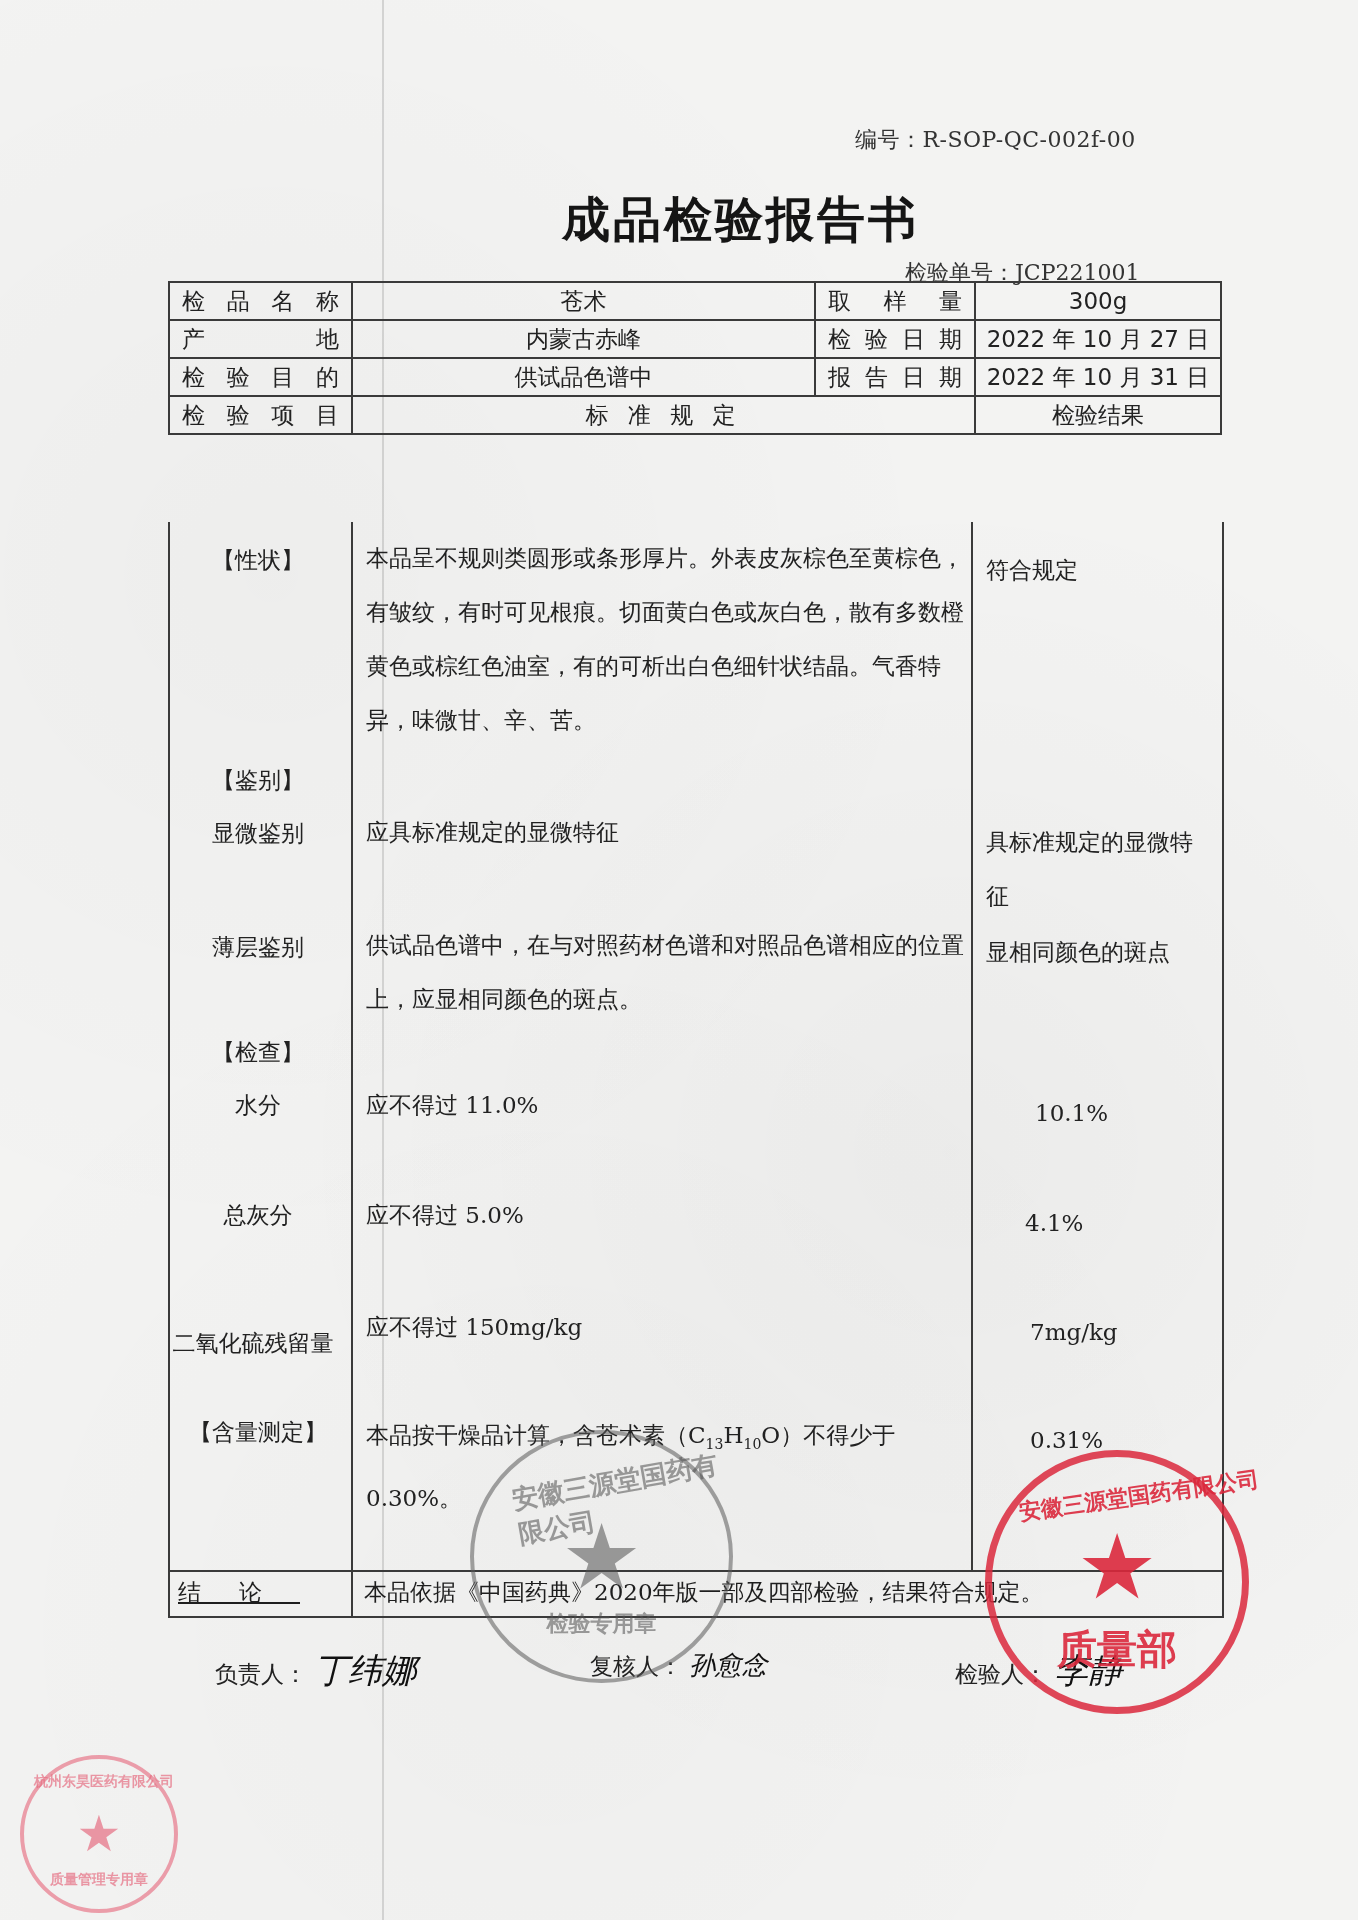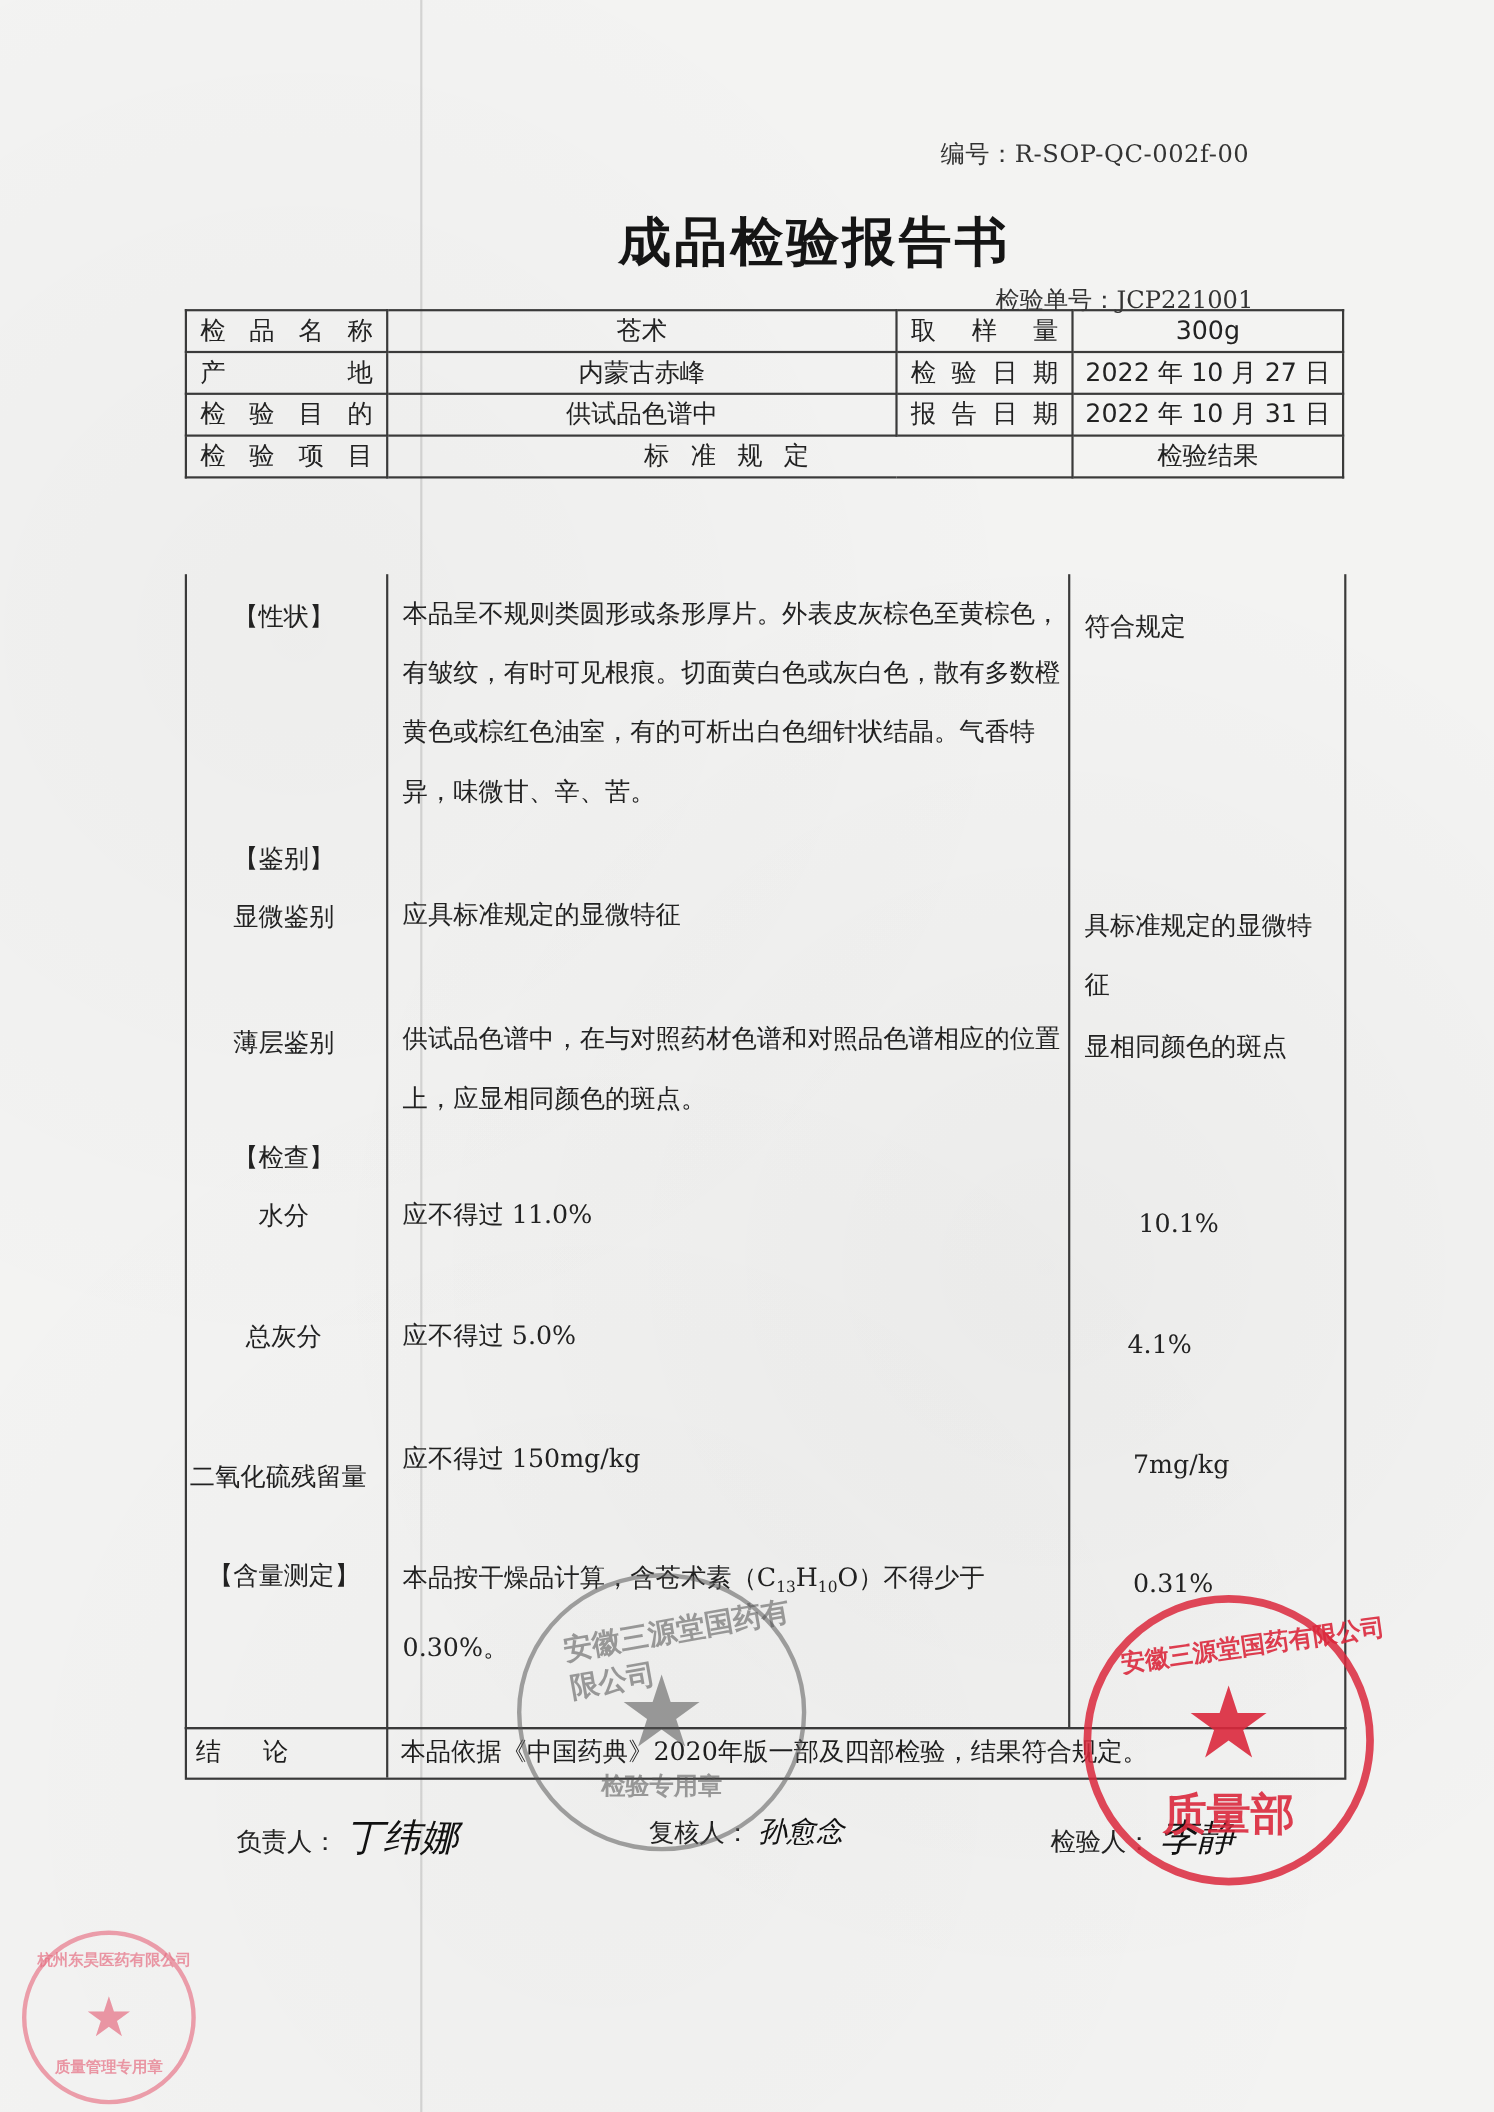--- a/index.html
+++ b/index.html
@@ -29,21 +29,21 @@
   .sans { font-family:"DejaVu Sans", sans-serif; }
 
   
   .body-box { position:absolute; left:168px; top:522px; width:1052px; height:1048px; border:2px solid #3a3a3a; border-top:none; }
   .vline { position:absolute; top:522px; width:2px; background:#3a3a3a; }
   .item-label { position:absolute; font-size:23px; color:#222; text-align:center; width:180px; }
   .std-text { position:absolute; font-size:23px; color:#222; line-height:54px; width:600px; }
   .res-text { position:absolute; font-size:23px; color:#222; line-height:54px; width:220px; }
 
   .concl { position:absolute; left:168px; top:1570px; width:1052px; height:44px; border:2px solid #3a3a3a; }
-  .concl-label { position:absolute; left:178px; top:1577px; font-size:23px; letter-spacing:38px; }
+  .concl-label { position:absolute; left:178px; top:1577px; font-size:23px; letter-spacing:38px;text-decoration:underline; }
   .concl-text { position:absolute; left:364px; top:1577px; font-size:23px; }
 
   .sig-row { position:absolute; top:1648px; font-size:23px; color:#222; }
   .sig { font-family:"DejaVu Serif", serif; font-style:italic; font-size:34px; color:#111; }
 
   .stamp { position:absolute; border-radius:50%; display:flex; align-items:center; justify-content:center; }
   .stamp-red { left:985px; top:1450px; width:250px; height:250px; border:7px solid rgba(218,40,60,0.85); color:rgba(218,40,60,0.9); }
   .stamp-gray { left:470px; top:1430px; width:255px; height:245px; border:4px solid rgba(90,90,90,0.55); color:rgba(80,80,80,0.55); }
   .stamp-pink { left:20px; top:1755px; width:150px; height:150px; border:4px solid rgba(230,110,130,0.65); color:rgba(230,110,130,0.7); }
   .star { font-size:90px; line-height:1; }

